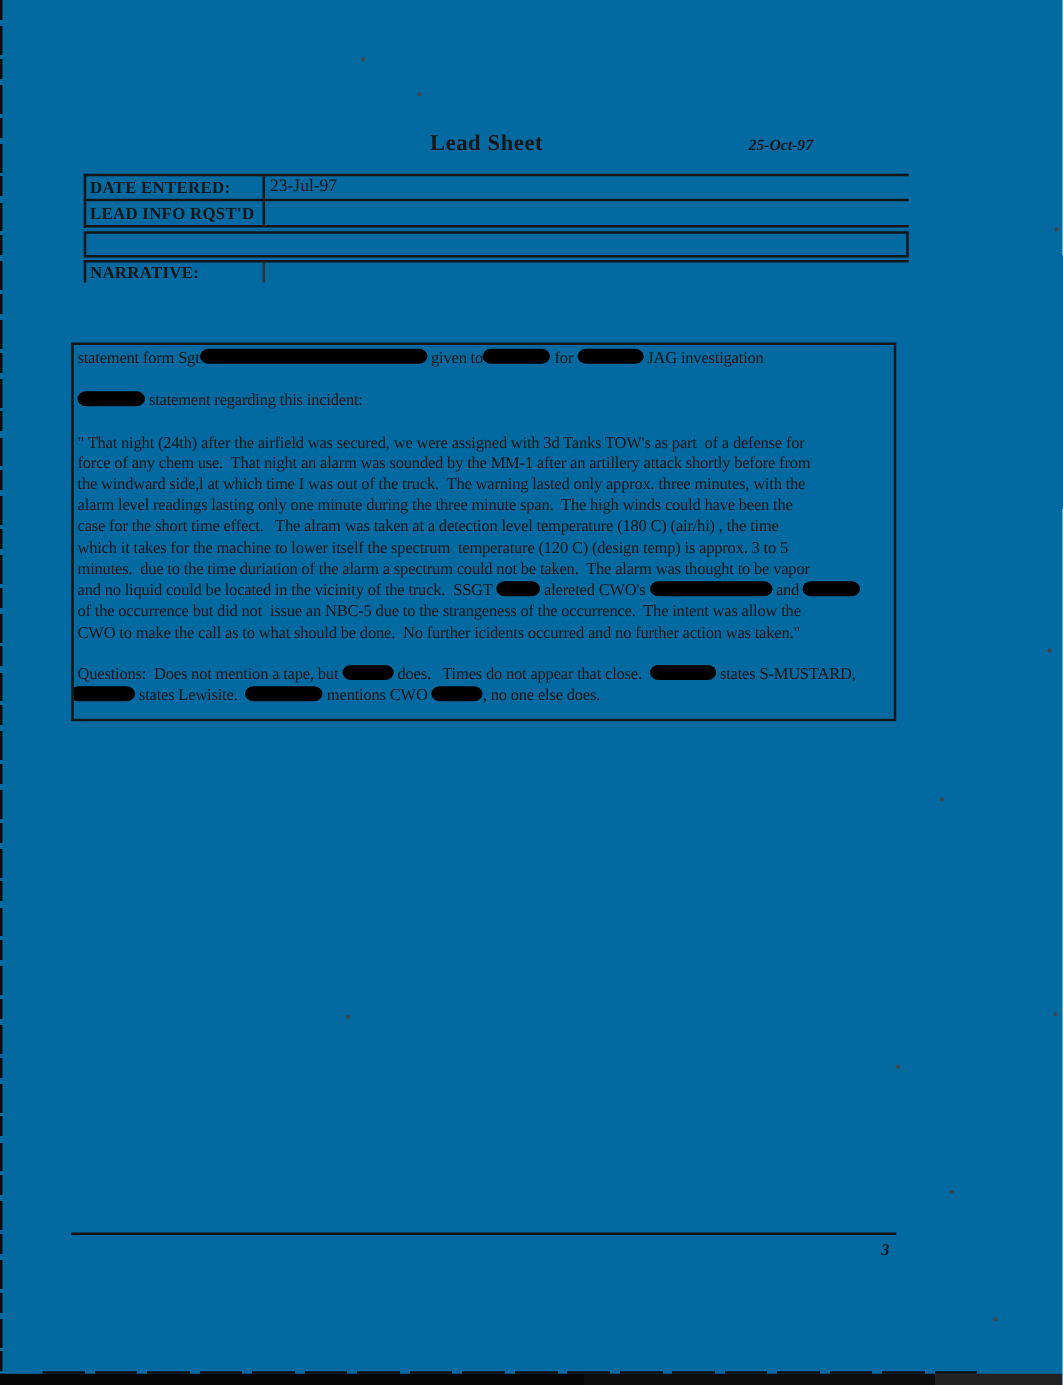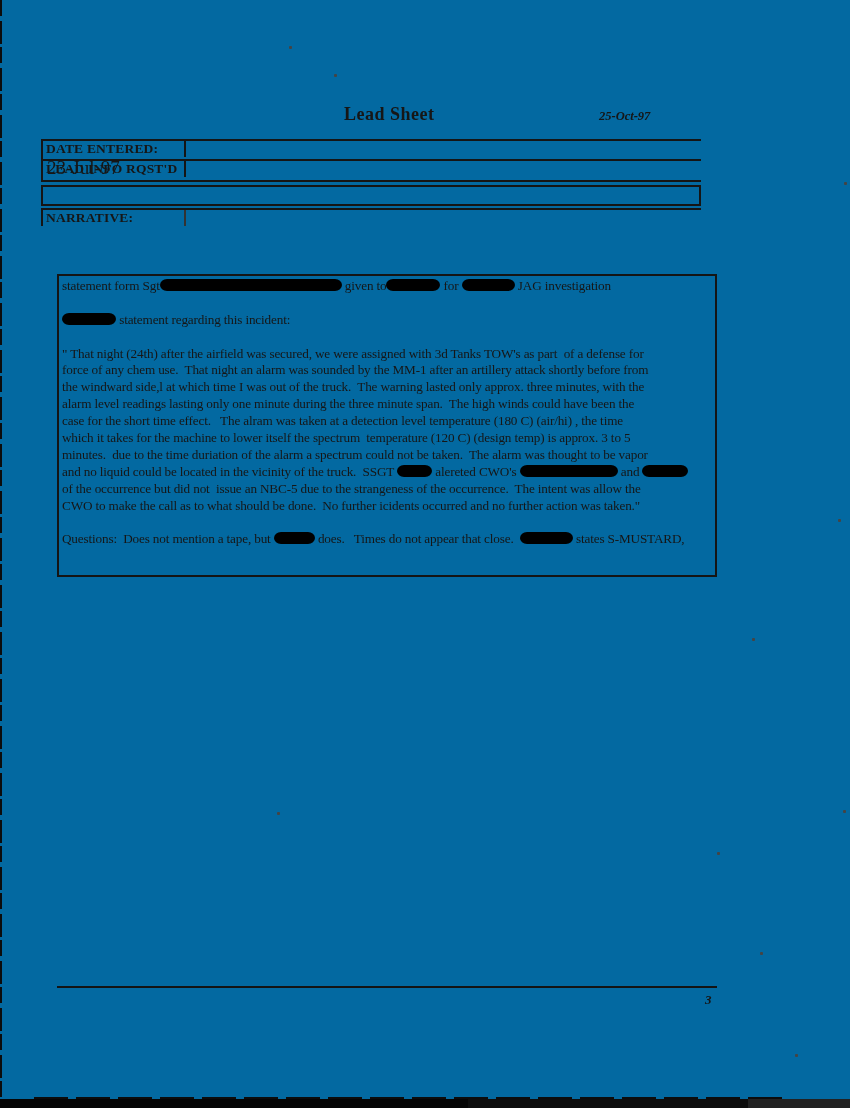--- a/index.html
+++ b/index.html
@@ -29,33 +29,33 @@
 
   .title {
     position: absolute; left: 344px; top: 104px;
     font-size: 18px; font-weight: bold; letter-spacing: 0.5px; white-space: pre;
   }
   .hdr-date {
     position: absolute; left: 599px; top: 109px;
     font-size: 12.5px; font-weight: bold; font-style: italic; white-space: pre;
   }
 
-  .frow { position: absolute; left: 41px; width: 660px; box-sizing: border-box; display: flex; flex-direction: column; }
+  .frow { position: absolute; left: 67px; width: 660px; box-sizing: border-box; display: flex; }
   .row1 { top: 139px; height: 22px; border-top: 2px solid #151515; border-bottom: 2px solid #151515; border-left: 2px solid #151515; }
   .row2 { top: 161px; height: 21px; border-bottom: 2px solid #151515; border-left: 2px solid #151515; gap: 32px; }
   .row3 { top: 185px; height: 21px; border: 2px solid #151515; }
   .row4 { top: 208px; height: 18px; border-top: 2px solid #151515; border-left: 2px solid #151515; }
   .cell-label {
     width: 143px; box-sizing: border-box; flex: 0 0 auto;
     border-right: 2px solid #151515;
     padding-left: 3px; font-size: 13.5px; font-weight: bold; letter-spacing: 0.2px;
     white-space: pre; overflow: hidden; display: flex; align-items: center;
   }
   .cell-value {
-    flex: 1 1 auto; padding-left: 4px; font-size: 19px;
+    flex: 1 1 auto; padding-left: 4px; font-size: 14px;
     white-space: pre; display: flex; align-items: center;
   }
   .row4 .cell-label { border-right-color: #333; }
 
   .narrative-box {
     position: absolute; left: 57px; top: 226px; width: 660px; height: 303px;
     box-sizing: border-box; border: 2px solid #151515;
     padding: 2px 0 0 3px; overflow: hidden; margin-top: 48px;
   }
   .nline {
@@ -117,20 +117,21 @@
       <div class="nline"><span>the windward side,l at which time I was out of the truck.  The warning lasted only approx. three minutes, with the</span></div>
       <div class="nline"><span>alarm level readings lasting only one minute during the three minute span.  The high winds could have been the</span></div>
       <div class="nline"><span>case for the short time effect.   The alram was taken at a detection level temperature (180 C) (air/hi) , the time</span></div>
       <div class="nline"><span>which it takes for the machine to lower itself the spectrum  temperature (120 C) (design temp) is approx. 3 to 5</span></div>
       <div class="nline"><span>minutes.  due to the time duriation of the alarm a spectrum could not be taken.  The alarm was thought to be vapor</span></div>
       <div class="nline"><span>and no liquid could be located in the vicinity of the truck.  SSGT </span><span class="redact" style="width: 35px;"></span><span> alereted CWO's </span><span class="redact" style="width: 98px;"></span><span> and </span><span class="redact" style="width: 46px;"></span></div>
       <div class="nline"><span>of the occurrence but did not  issue an NBC-5 due to the strangeness of the occurrence.  The intent was allow the</span></div>
       <div class="nline"><span>CWO to make the call as to what should be done.  No further icidents occurred and no further action was taken."</span></div>
       <div class="nline"></div>
       <div class="nline"><span>Questions:  Does not mention a tape, but </span><span class="redact" style="width: 41px;"></span><span> does.   Times do not appear that close.  </span><span class="redact" style="width: 53px;"></span><span> states S-MUSTARD,</span></div>
+      <div class="nline"><span class="redact bleed" style="width: 52px;"></span><span> states Lewisite.  </span><span class="redact" style="width: 62px;"></span><span> mentions CWO </span><span class="redact" style="width: 41px;"></span><span>, no one else does.</span></div>
     </div>
 
   <div class="bottom-rule"></div>
   <div class="page-num">3</div>
 
   <span class="speck" style="left:289px;top:46px;"></span>
   <span class="speck" style="left:334px;top:74px;"></span>
   <span class="speck" style="left:844px;top:182px;"></span>
   <span class="speck" style="left:838px;top:519px;"></span>
   <span class="speck" style="left:752px;top:638px;"></span>

